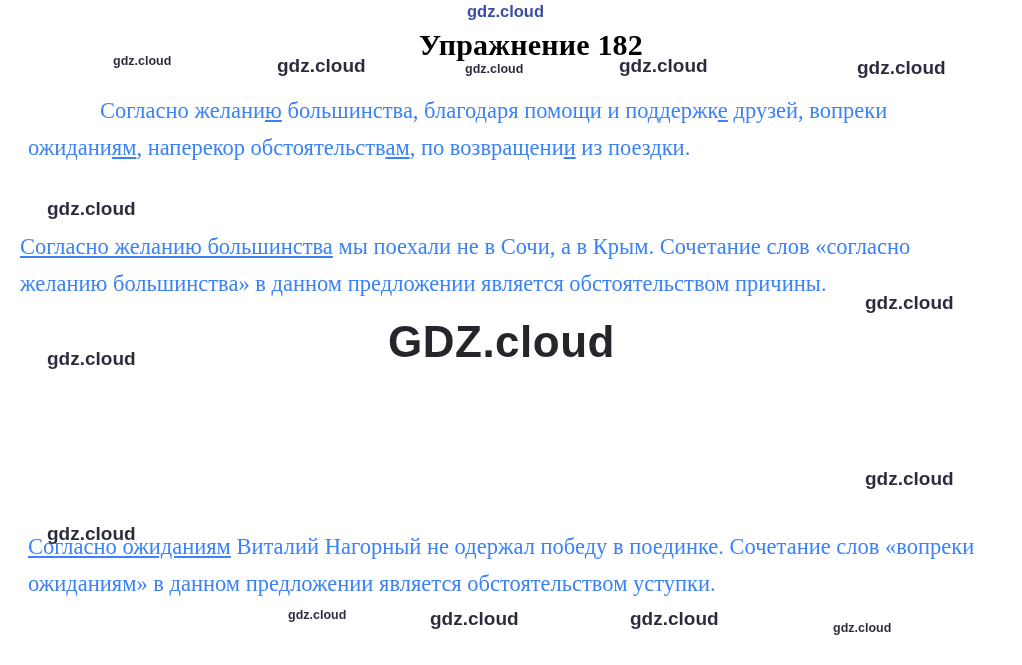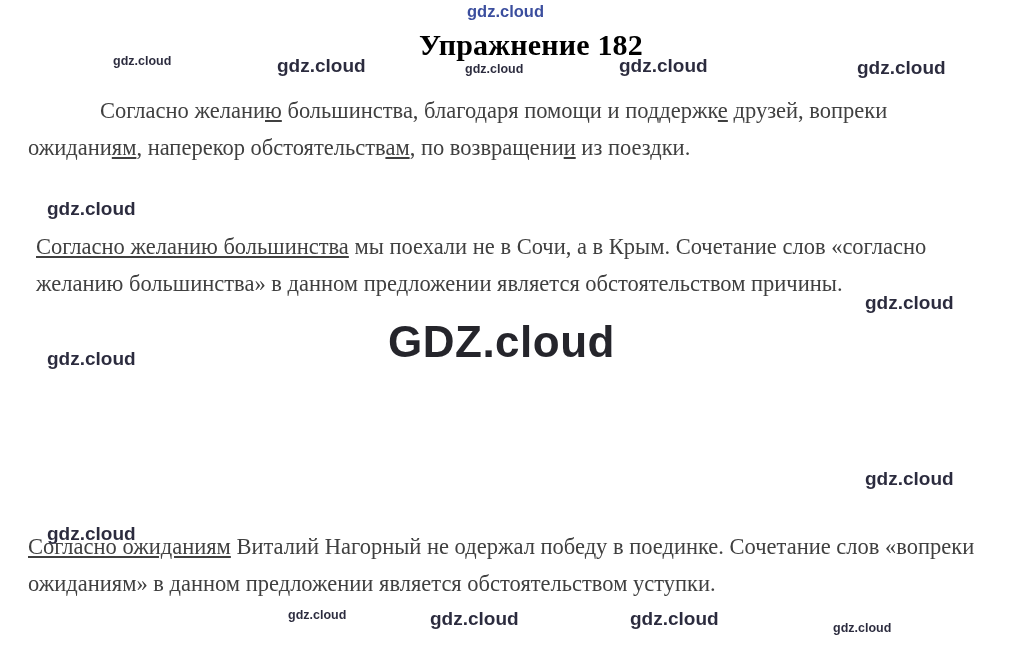--- a/index.html
+++ b/index.html
@@ -33,25 +33,25 @@
     font-weight: bold;
     letter-spacing: 0.2px;
     padding-left: 20px;
   }
 
   .para {
     position: absolute;
     font-family: "Liberation Serif", serif;
     font-size: 22.5px;
     line-height: 37px;
-    color: #404040;
+    color: #3b82f6;
   }
 
   .p1 { left: 28px; top: 92px; width: 975px; text-indent: 72px; }
-  .p2 { left: 36px; top: 228px; width: 975px; }
+  .p2 { left: 20px; top: 228px; width: 975px; }
   .p3 { left: 28px; top: 365px; width: 975px; }
   .p4 { left: 28px; top: 528px; width: 975px; }
 
   .u {
     text-decoration: underline;
     text-underline-offset: 2px;
   }
 
   
   .wm {

